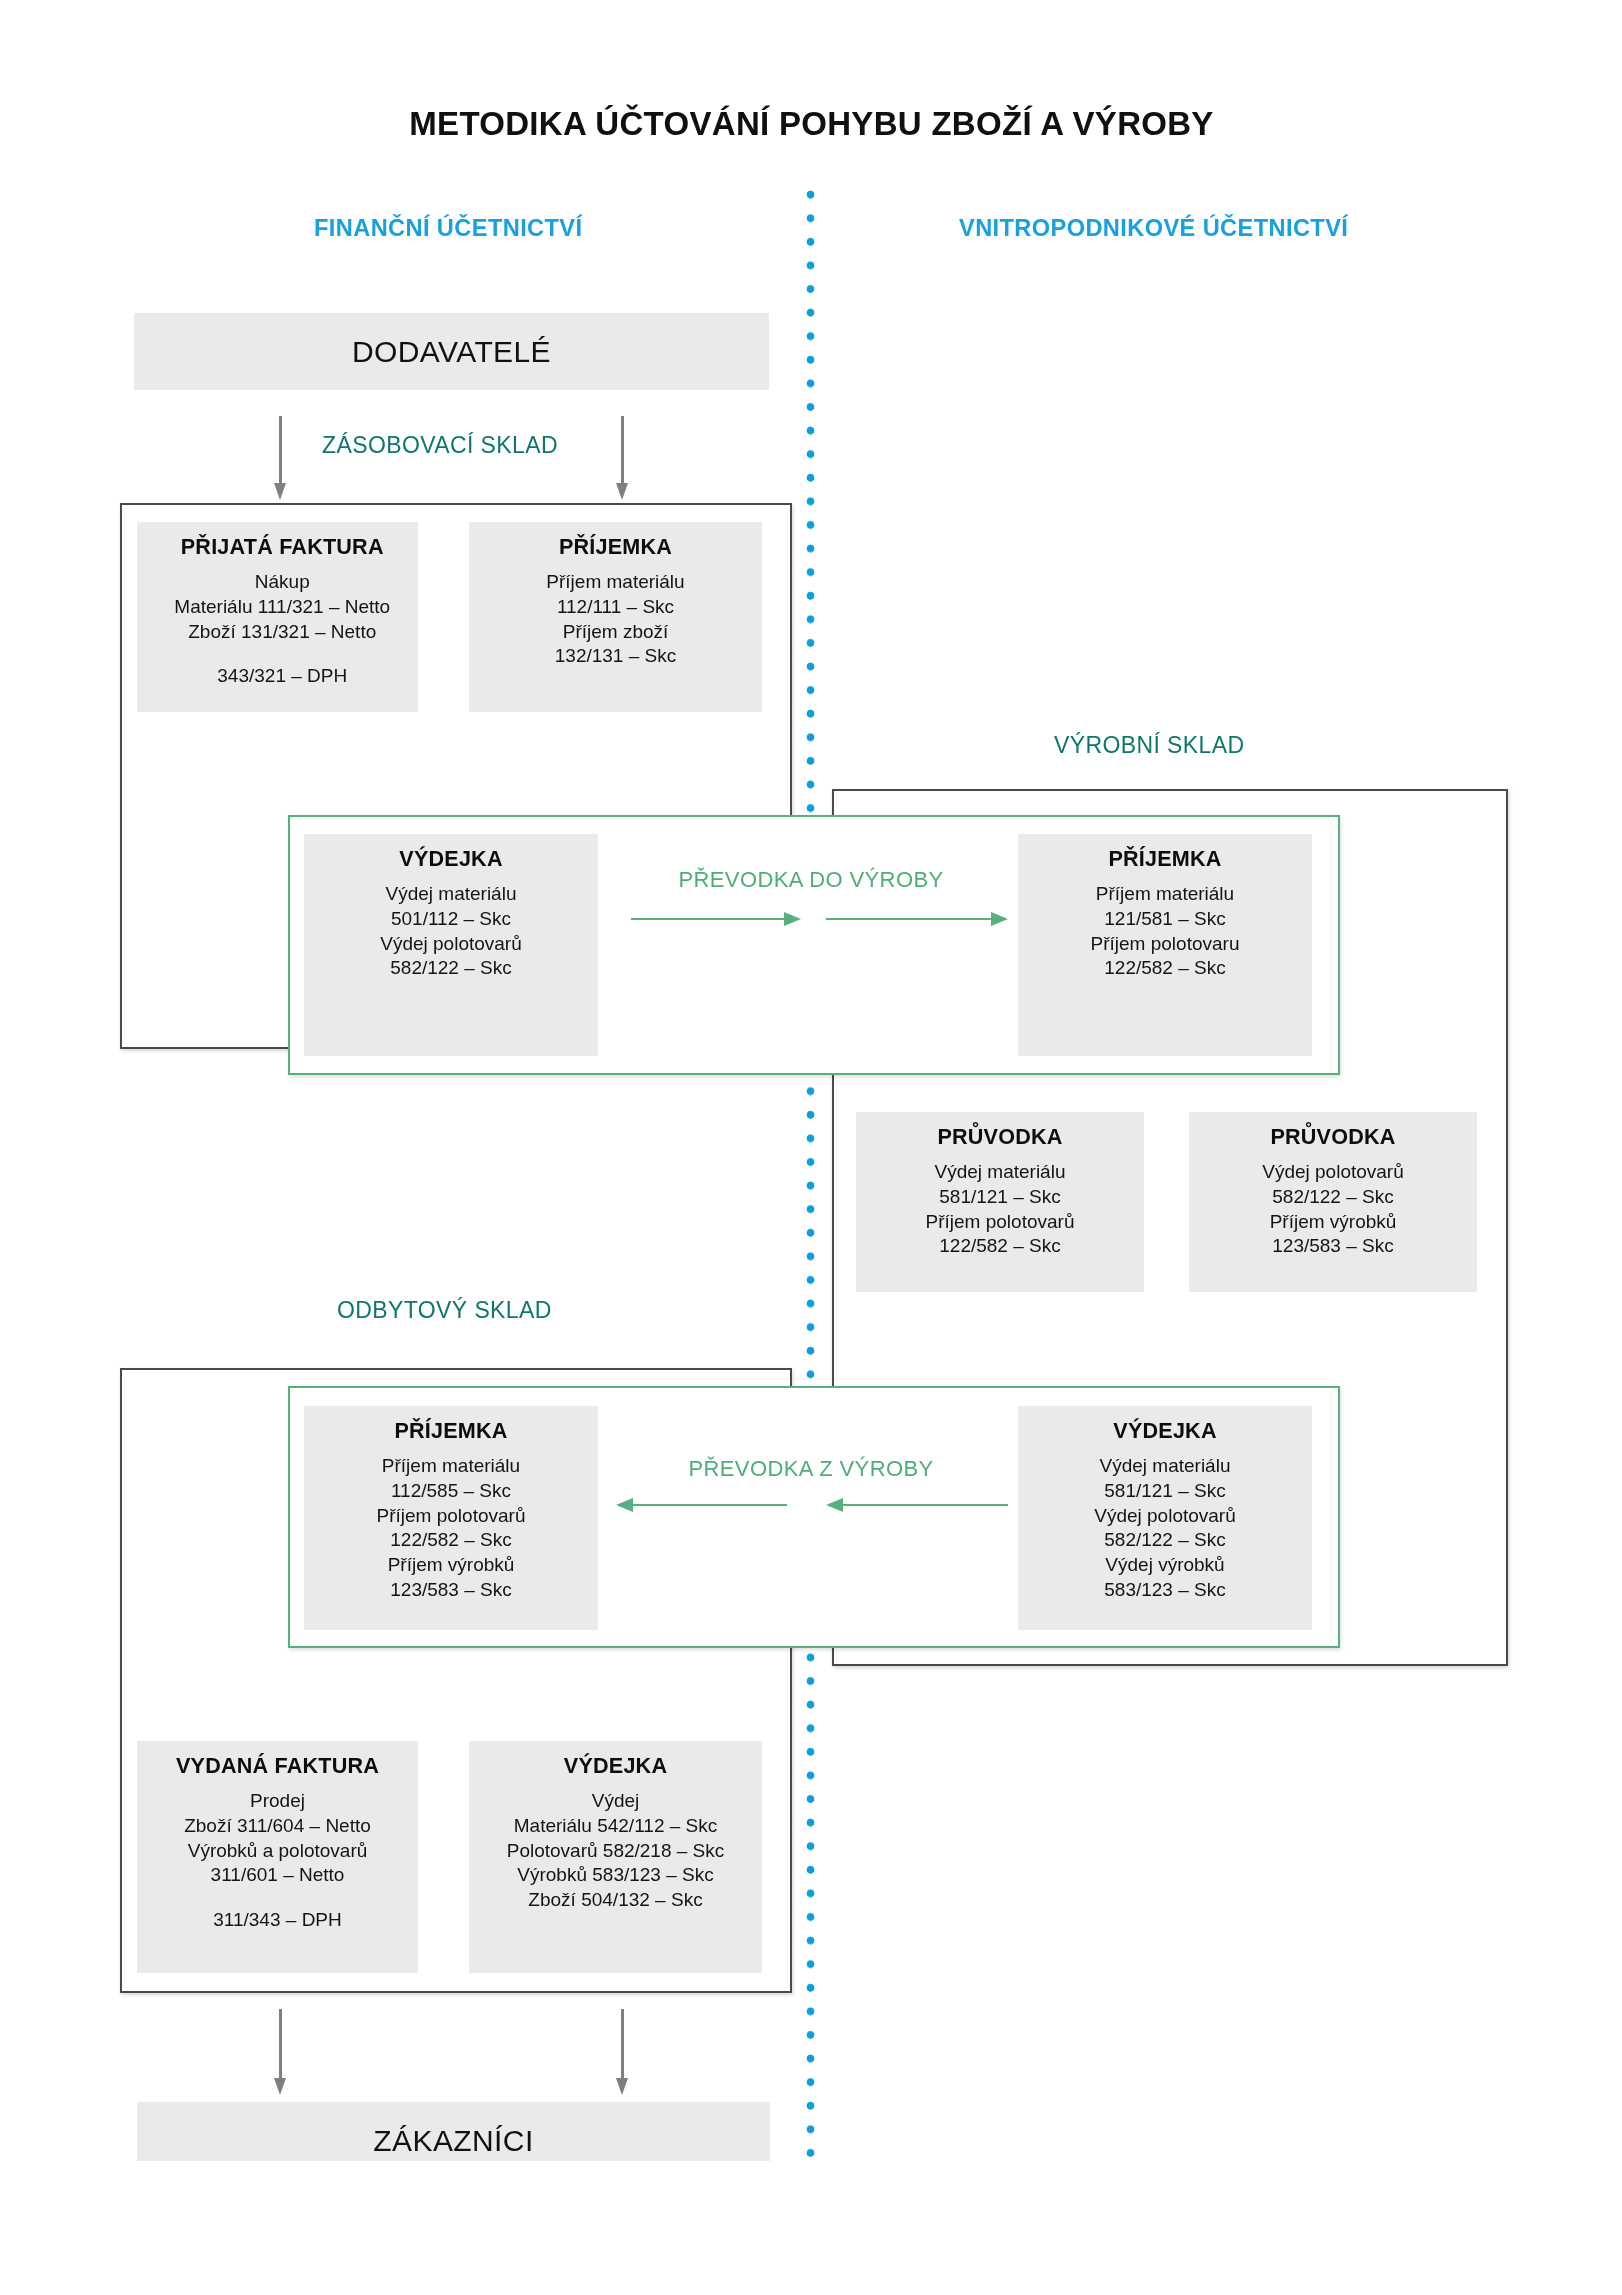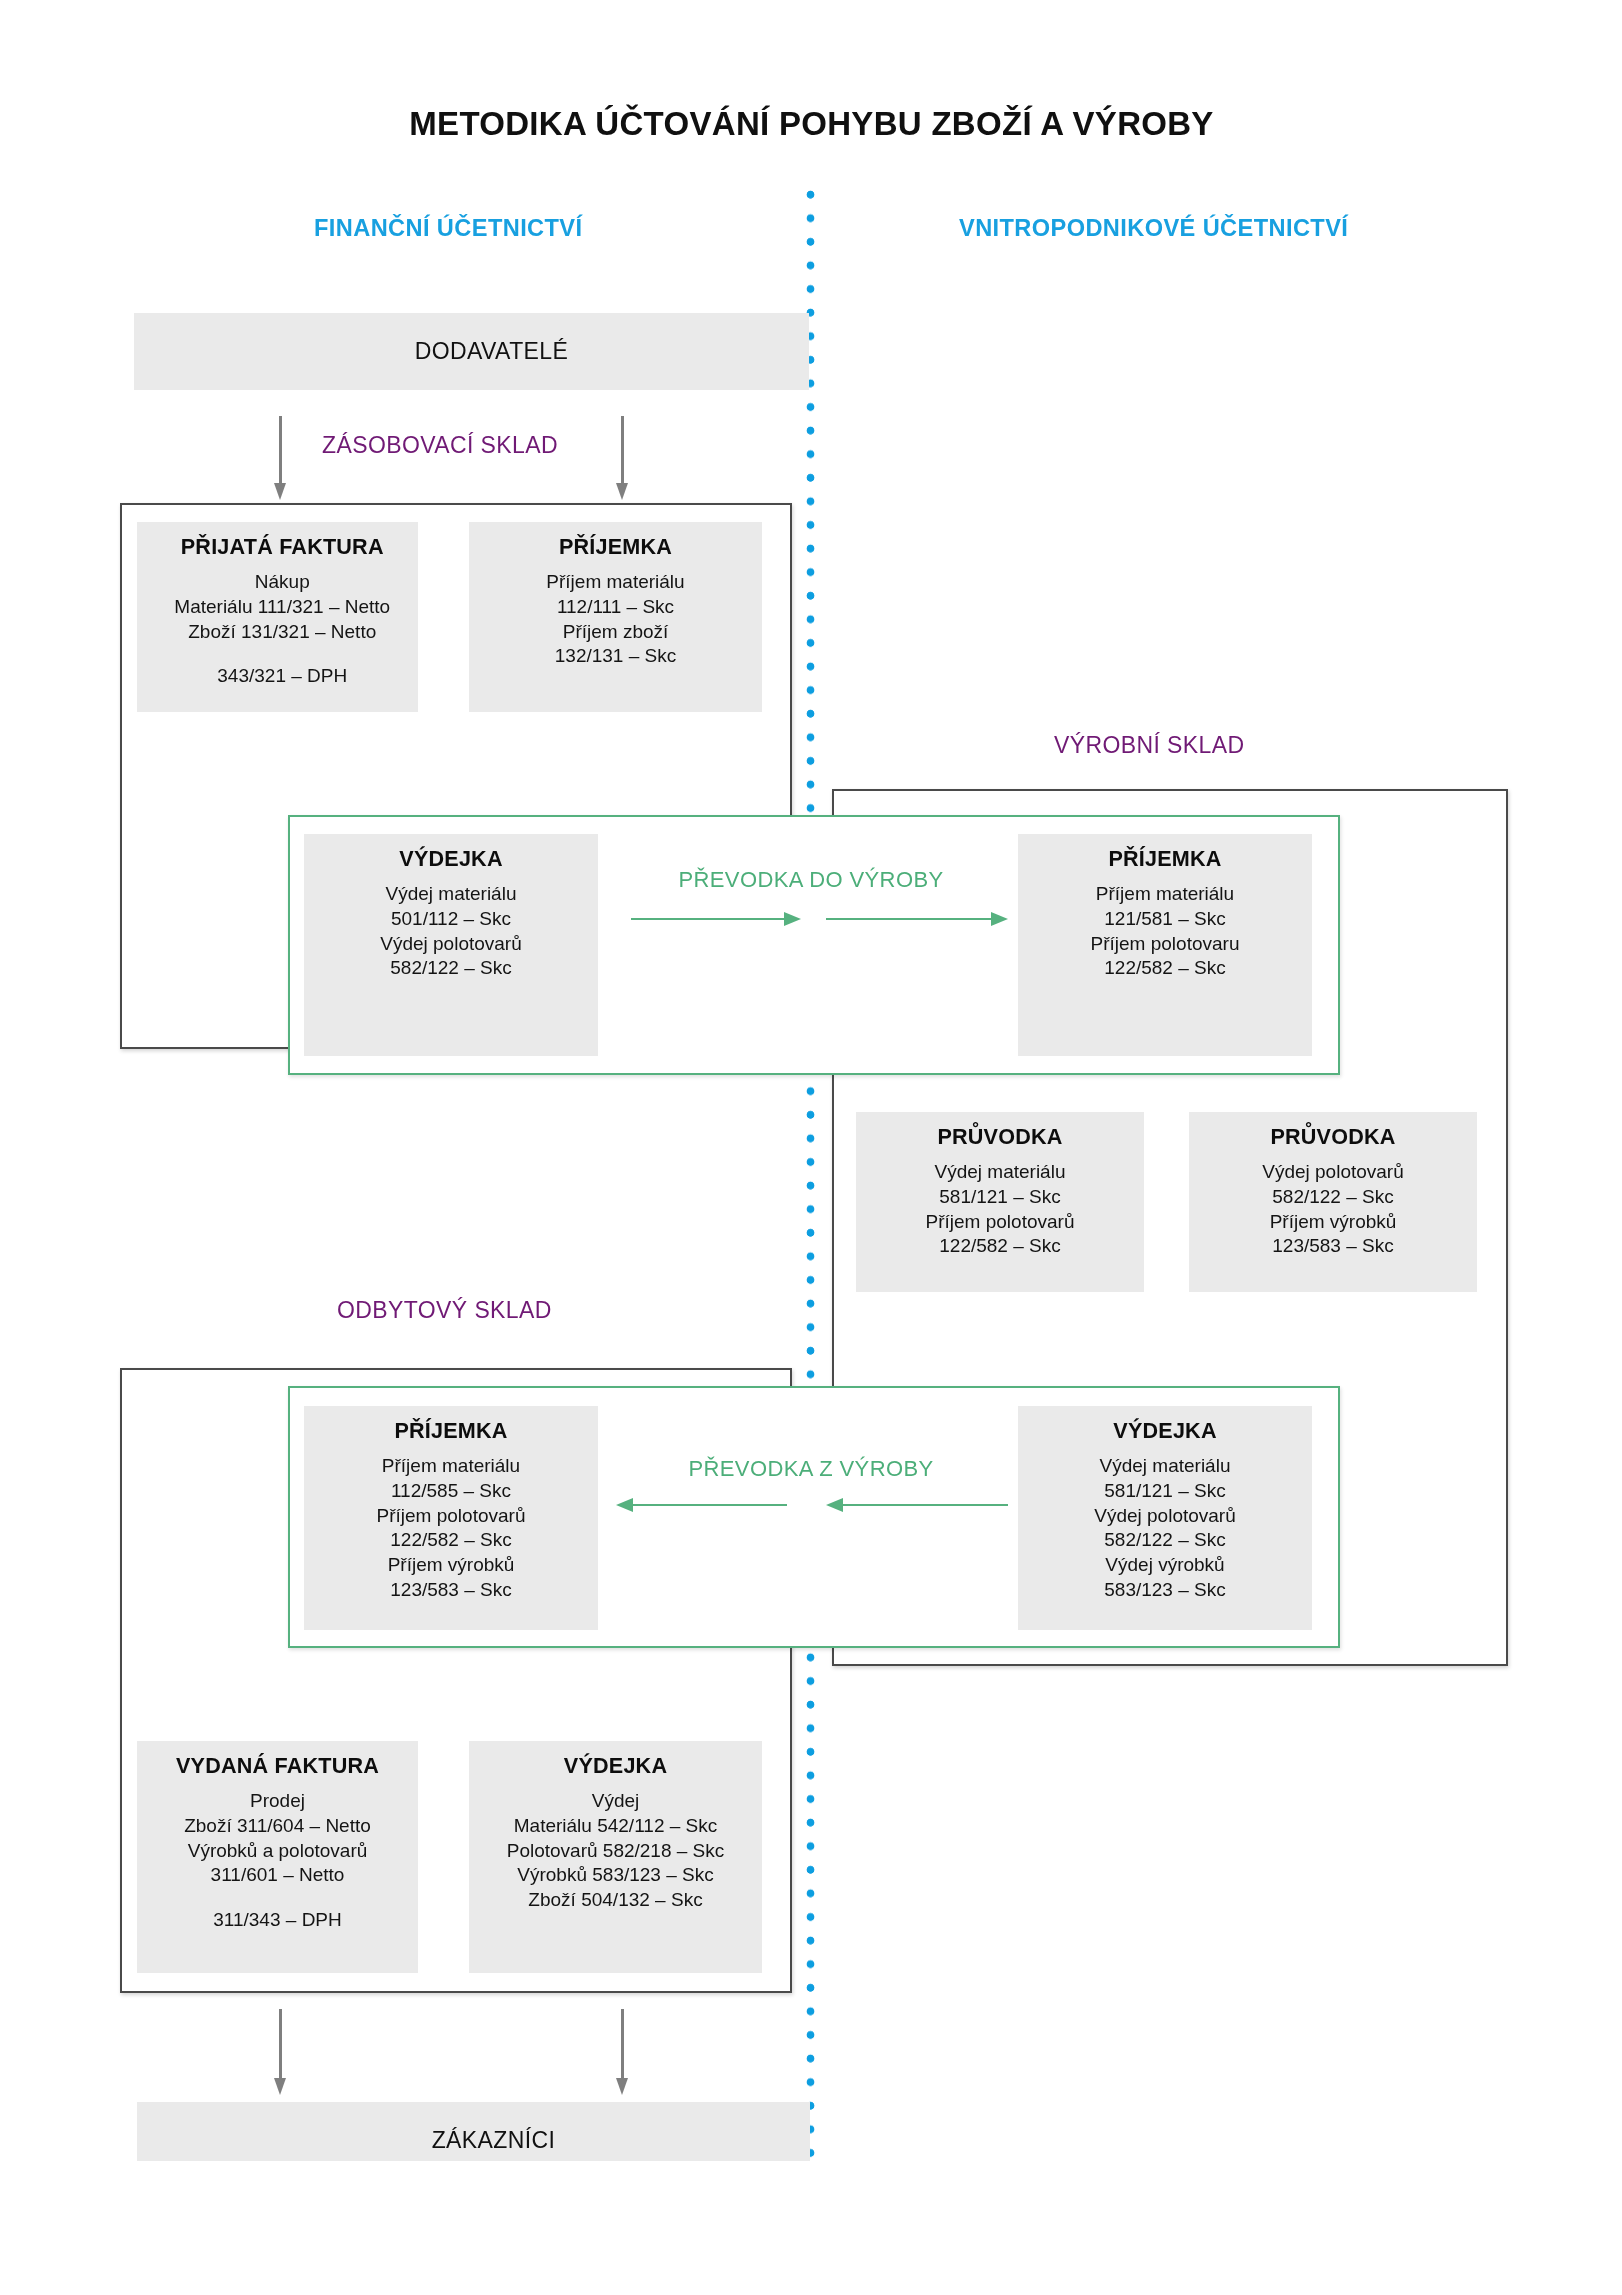--- a/index.html
+++ b/index.html
@@ -80,24 +80,23 @@
   }
   .card .line.gap { margin-top: 19.6px; }
 
   
   .banner {
     position: absolute;
     background: #eaeaea;
     display: flex;
     align-items: center;
     justify-content: center;
-    font-size: 23px;
+    font-size: 30px;
     letter-spacing: 0.4px;
     color: #111;
-    padding-left: 40px;
   }
 
   
   .container-box {
     position: absolute;
     border: 2.6px solid #4a4a4a;
     background: #ffffff;
     box-sizing: border-box;
     box-shadow: 1.3px 2px 3.9px rgba(0,0,0,0.17);
   }
@@ -107,21 +106,21 @@
     background: #ffffff;
     box-sizing: border-box;
     box-shadow: 1.3px 2px 3.9px rgba(0,0,0,0.13);
   }
 
   
   .warehouse-label {
     position: absolute;
     font-size: 23px;
     letter-spacing: 0.4px;
-    color: #701a75;
+    color: #0f766e;
     white-space: nowrap;
   }
   #label-zasobovaci { left: 322px;  top: 432px;  }
   #label-vyrobni    { left: 1054px; top: 732px; }
   #label-odbytovy   { left: 337px;  top: 1297px; }
 
   
   .v-arrow { position: absolute; }
   .v-arrow .shaft {
     position: absolute;

